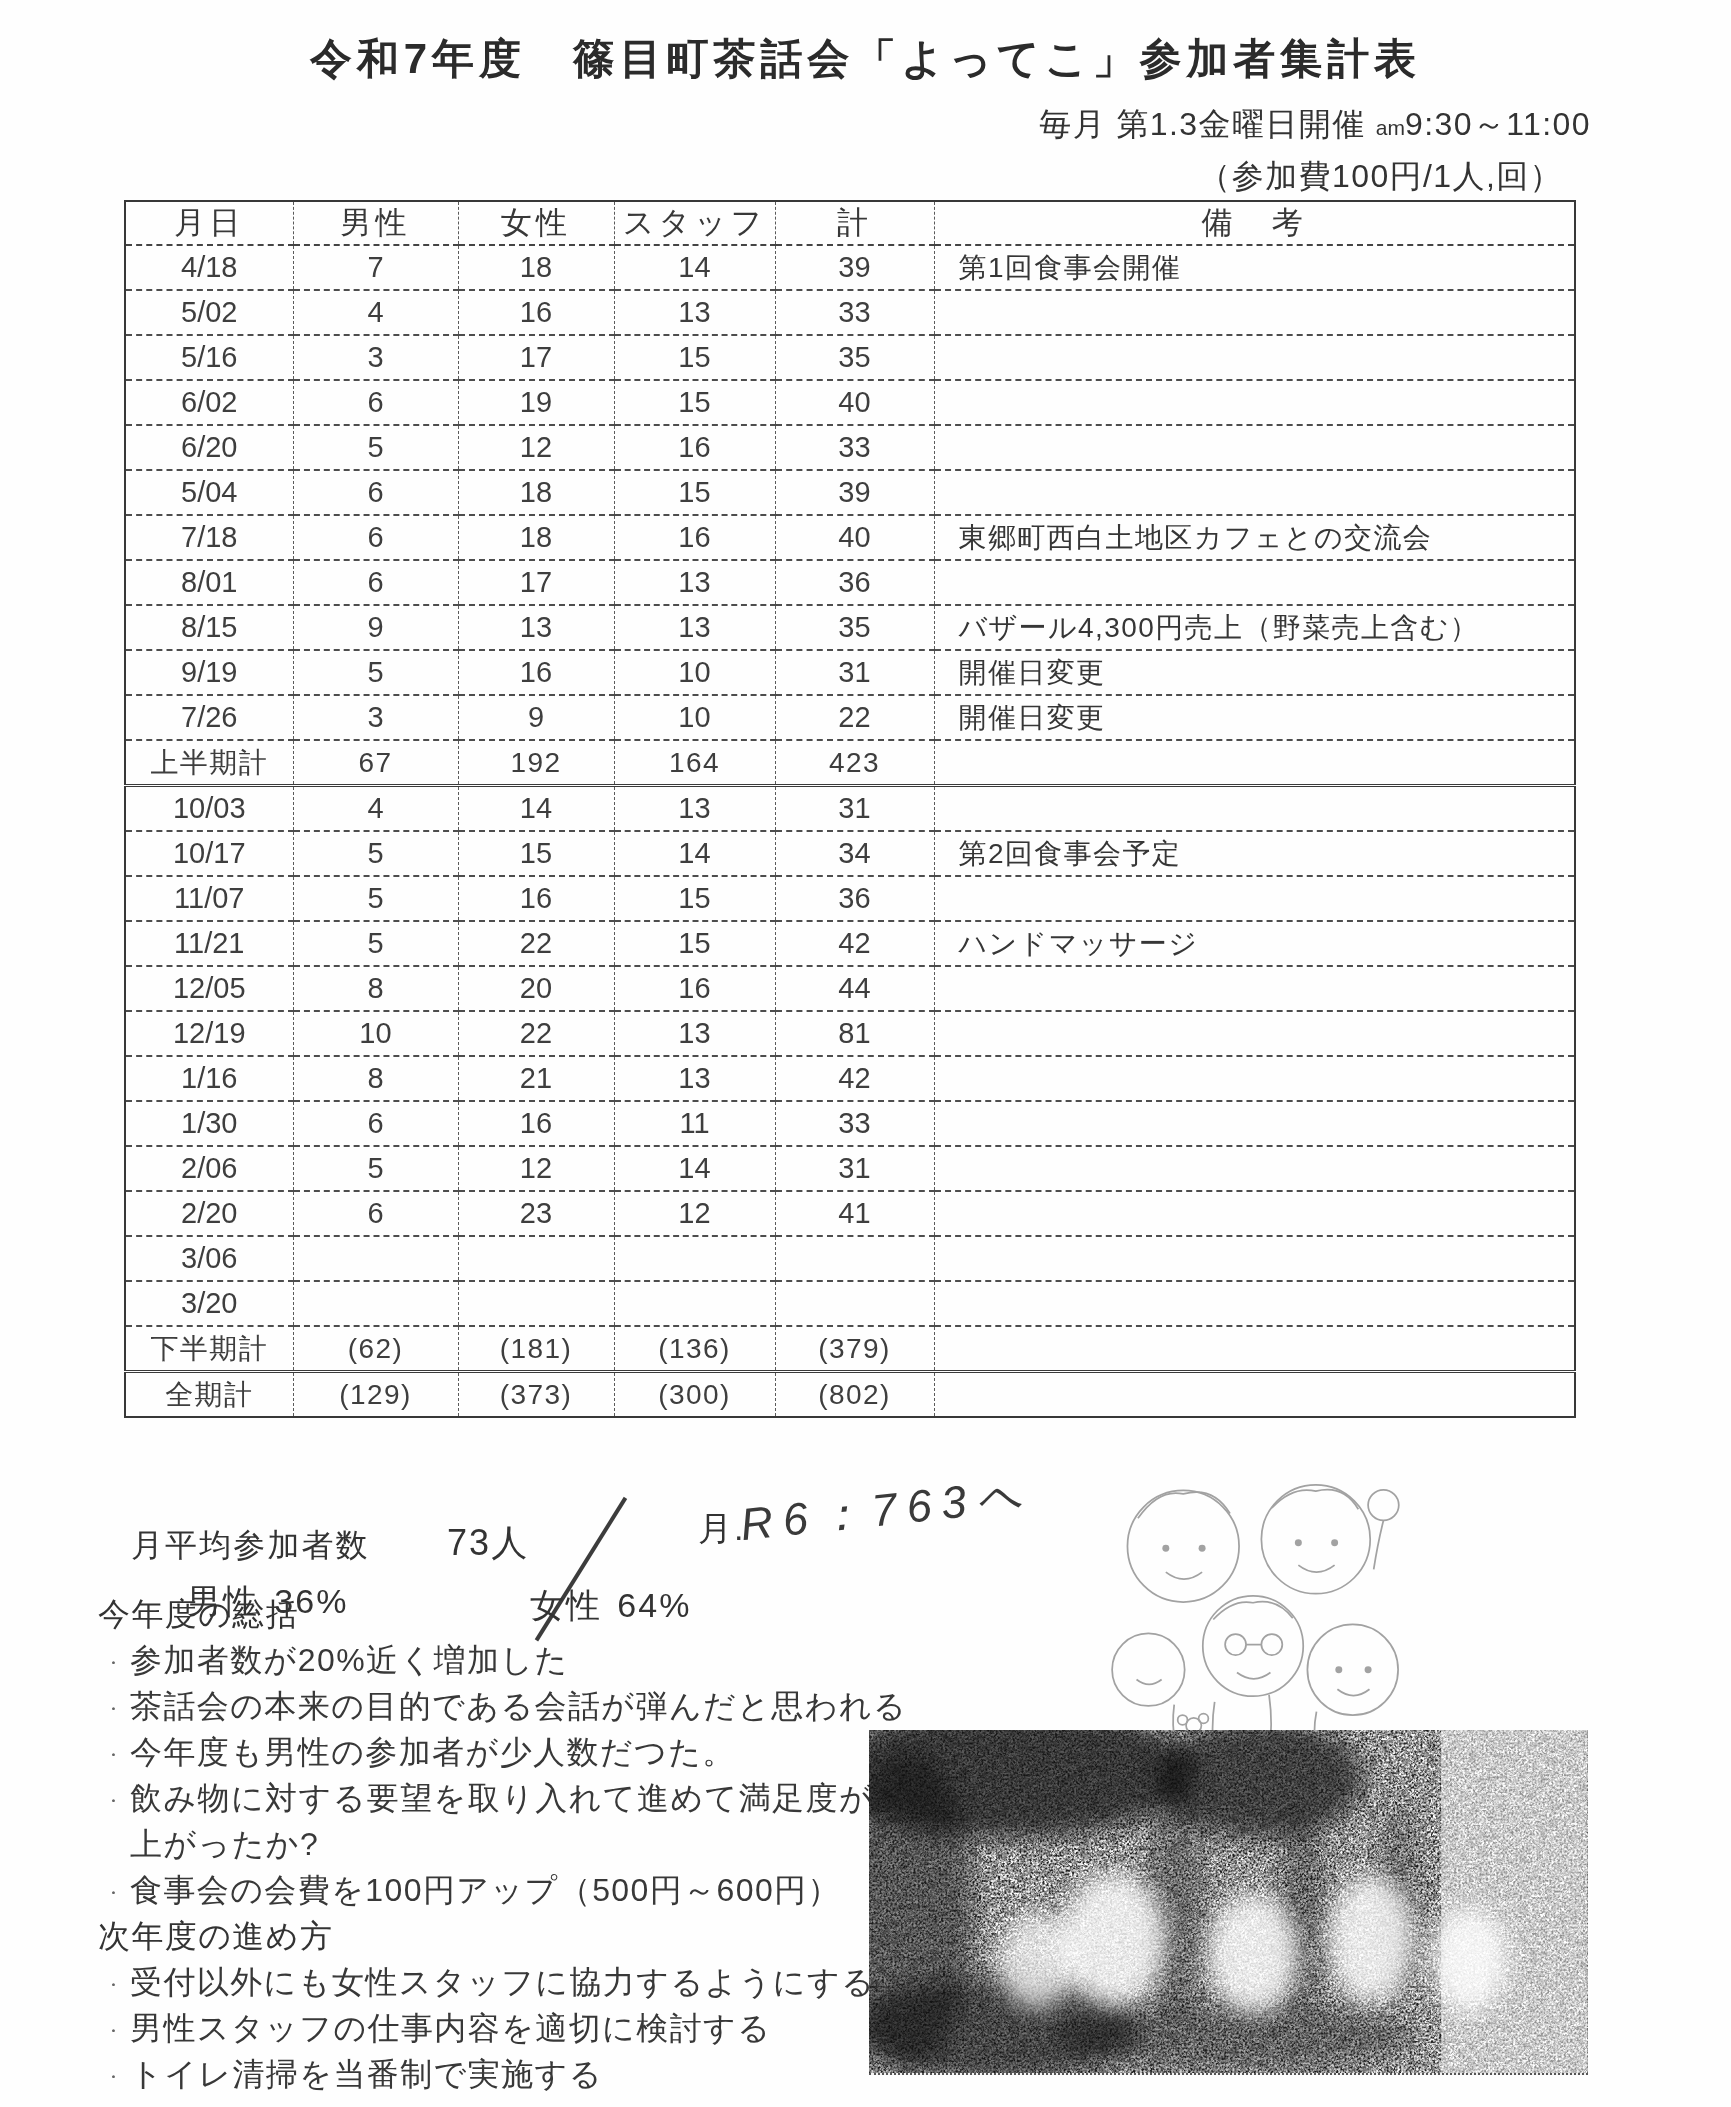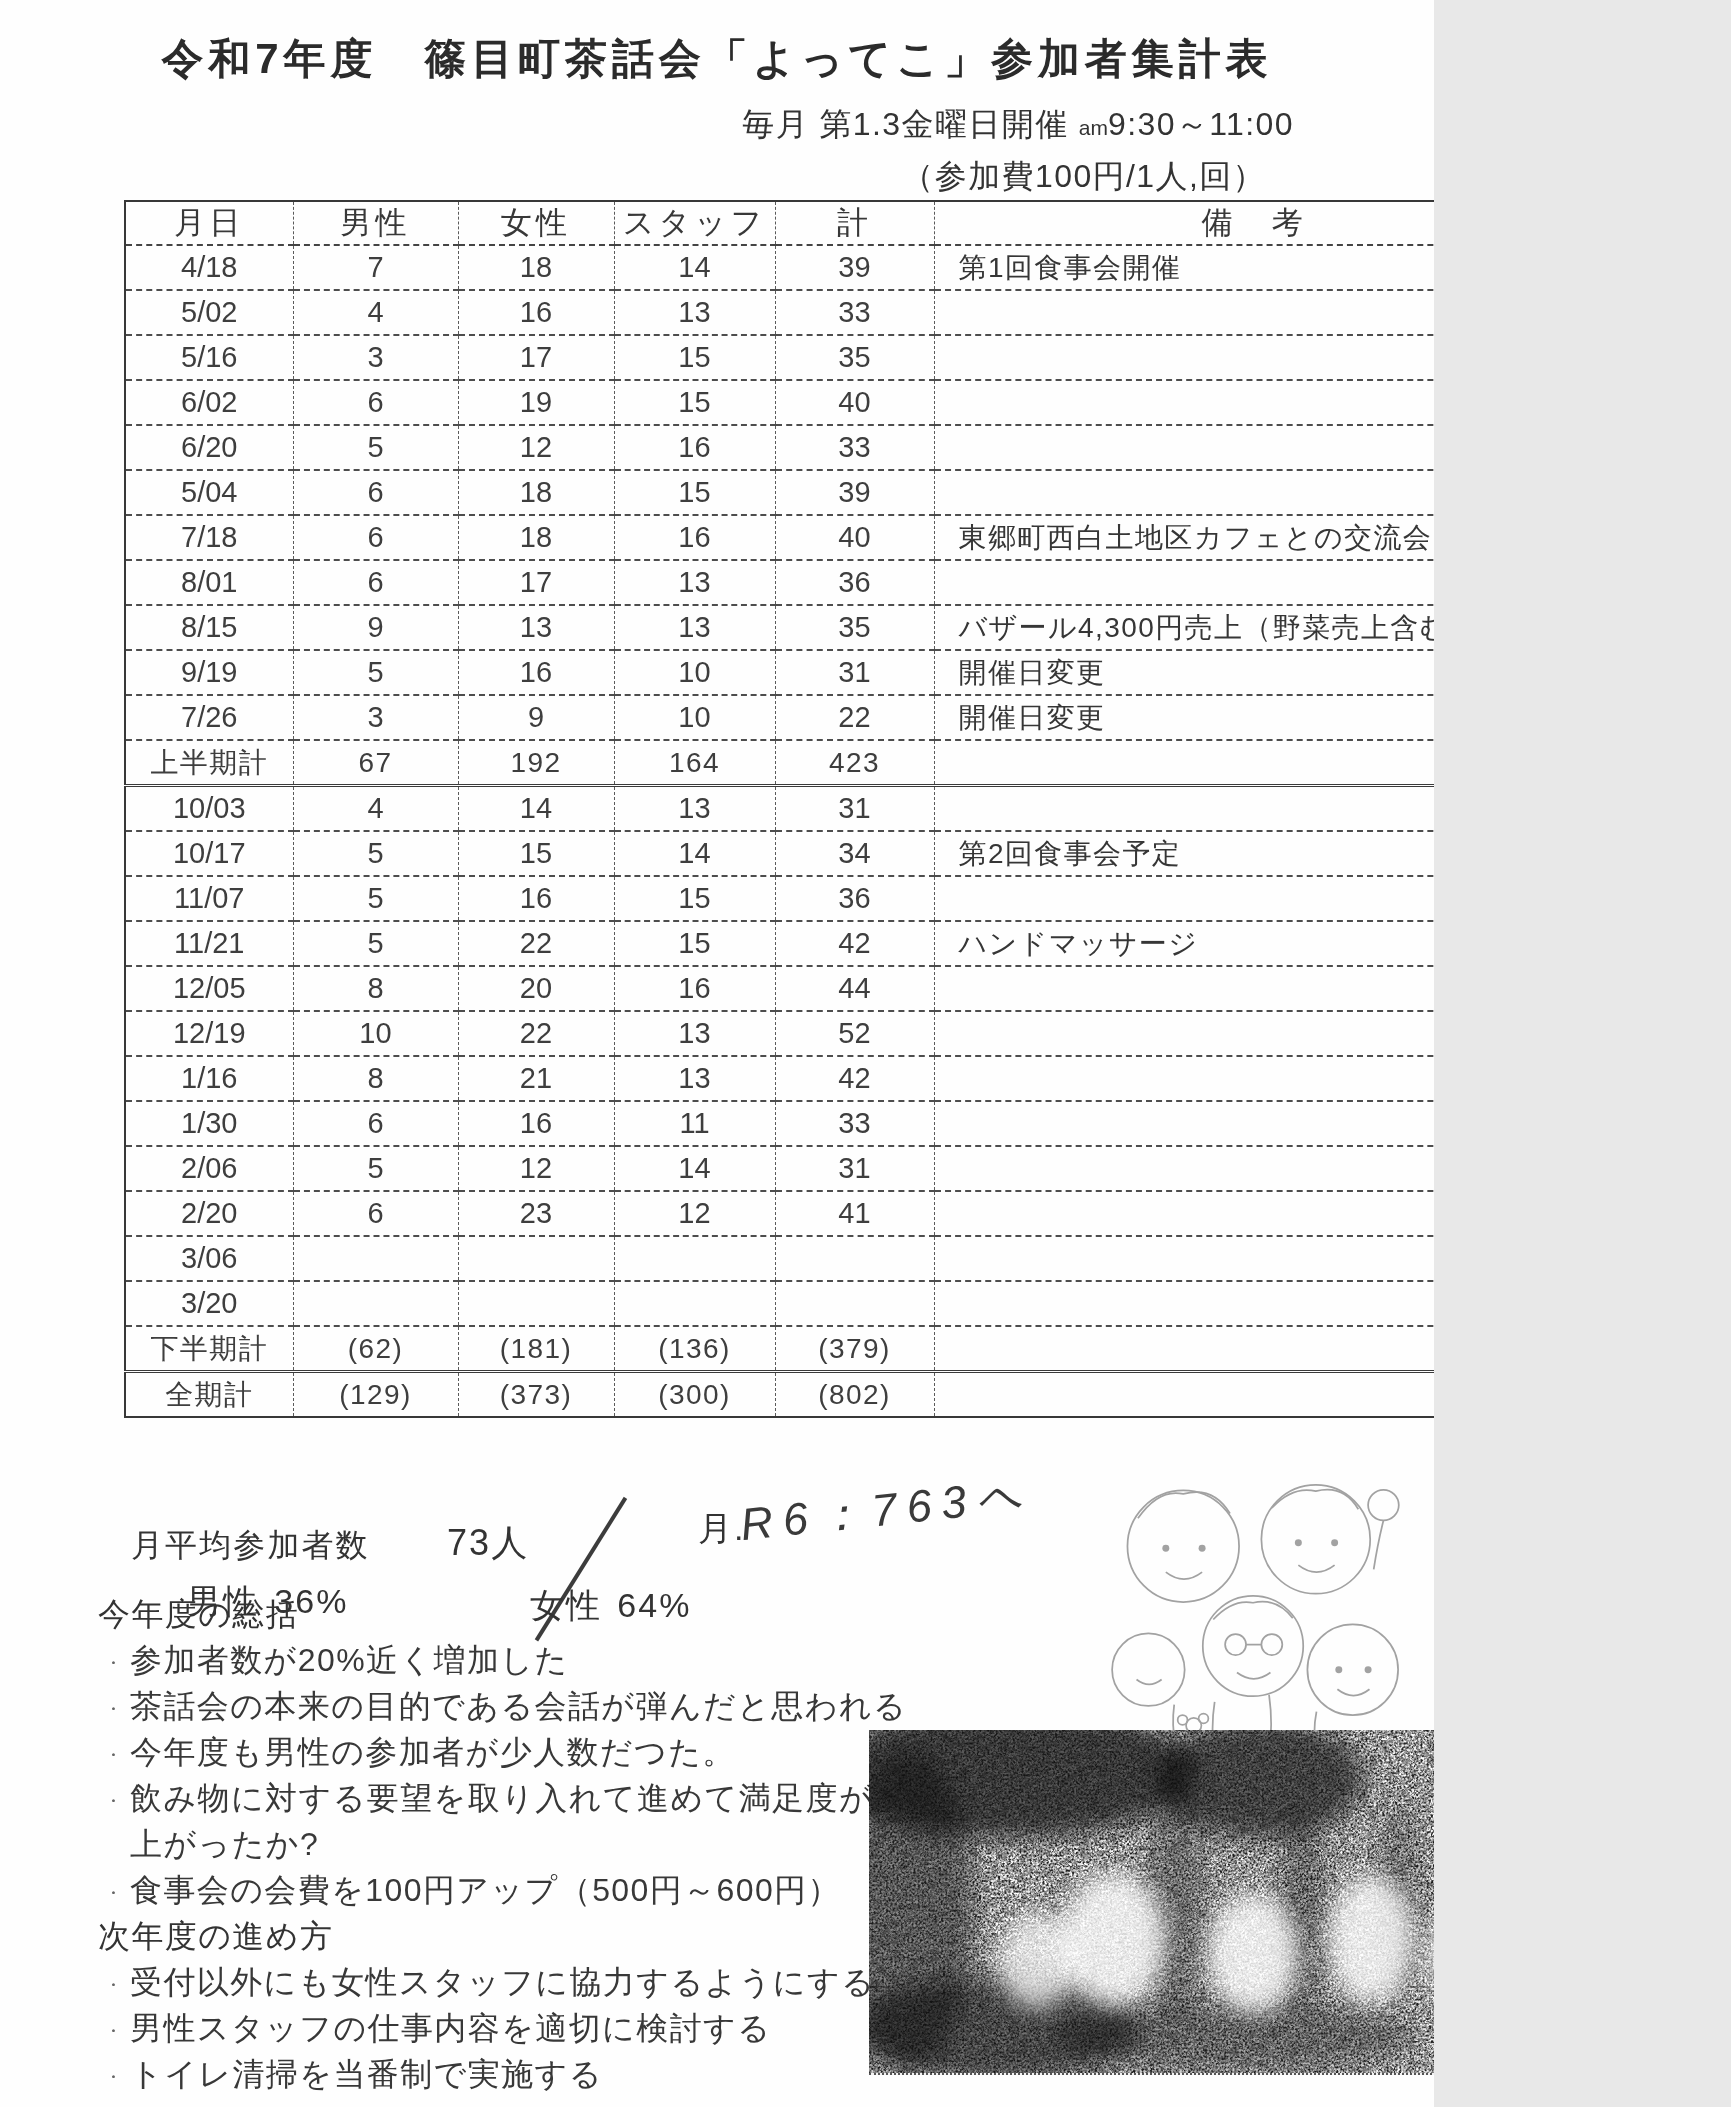--- a/index.html
+++ b/index.html
@@ -1,18 +1,18 @@
 <!DOCTYPE html>
 <html style="font-size:11.2px"><head>
 <meta charset="utf-8">
 <style>
   html,body{margin:0;padding:0;background:#e8e8e8;}
   .page{
     position:relative;
-    width:1434px;height:2108px;
+    width:1731px;height:2108px;
     background:#fefefe;
     overflow:hidden;
     font-family:"Liberation Sans","DejaVu Sans",sans-serif;
     color:#2e2e2e;
   }
   
   .doc-title{
     position:absolute;top:31px;left:0;width:100%;
     text-align:center;
     font-size:42px;font-weight:bold;letter-spacing:4.9px;
@@ -260,21 +260,21 @@
           <td>20</td>
           <td>16</td>
           <td>44</td>
           <td class="remark"></td>
         </tr>
         <tr class="row-data">
           <td>12/19</td>
           <td>10</td>
           <td>22</td>
           <td>13</td>
-          <td>52</td>
+          <td>81</td>
           <td class="remark"></td>
         </tr>
         <tr class="row-data">
           <td>1/16</td>
           <td>8</td>
           <td>21</td>
           <td>13</td>
           <td>42</td>
           <td class="remark"></td>
         </tr>

